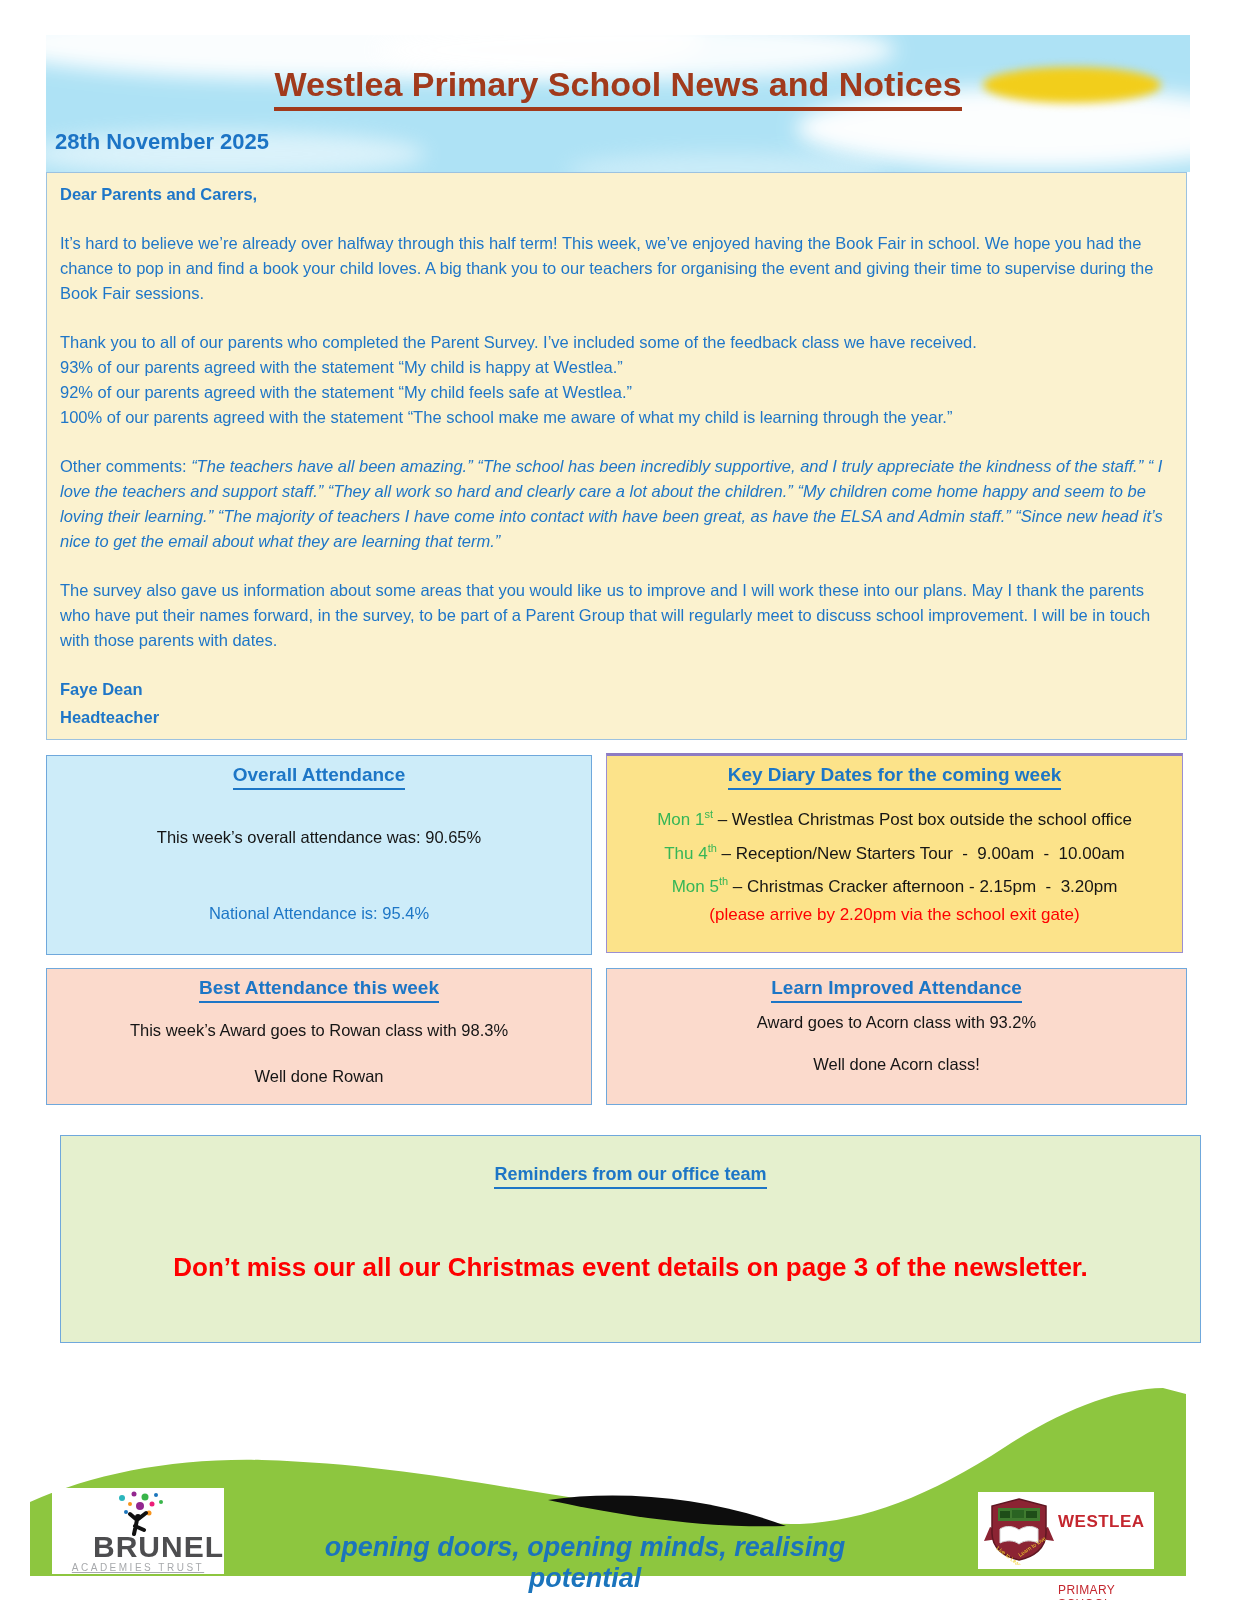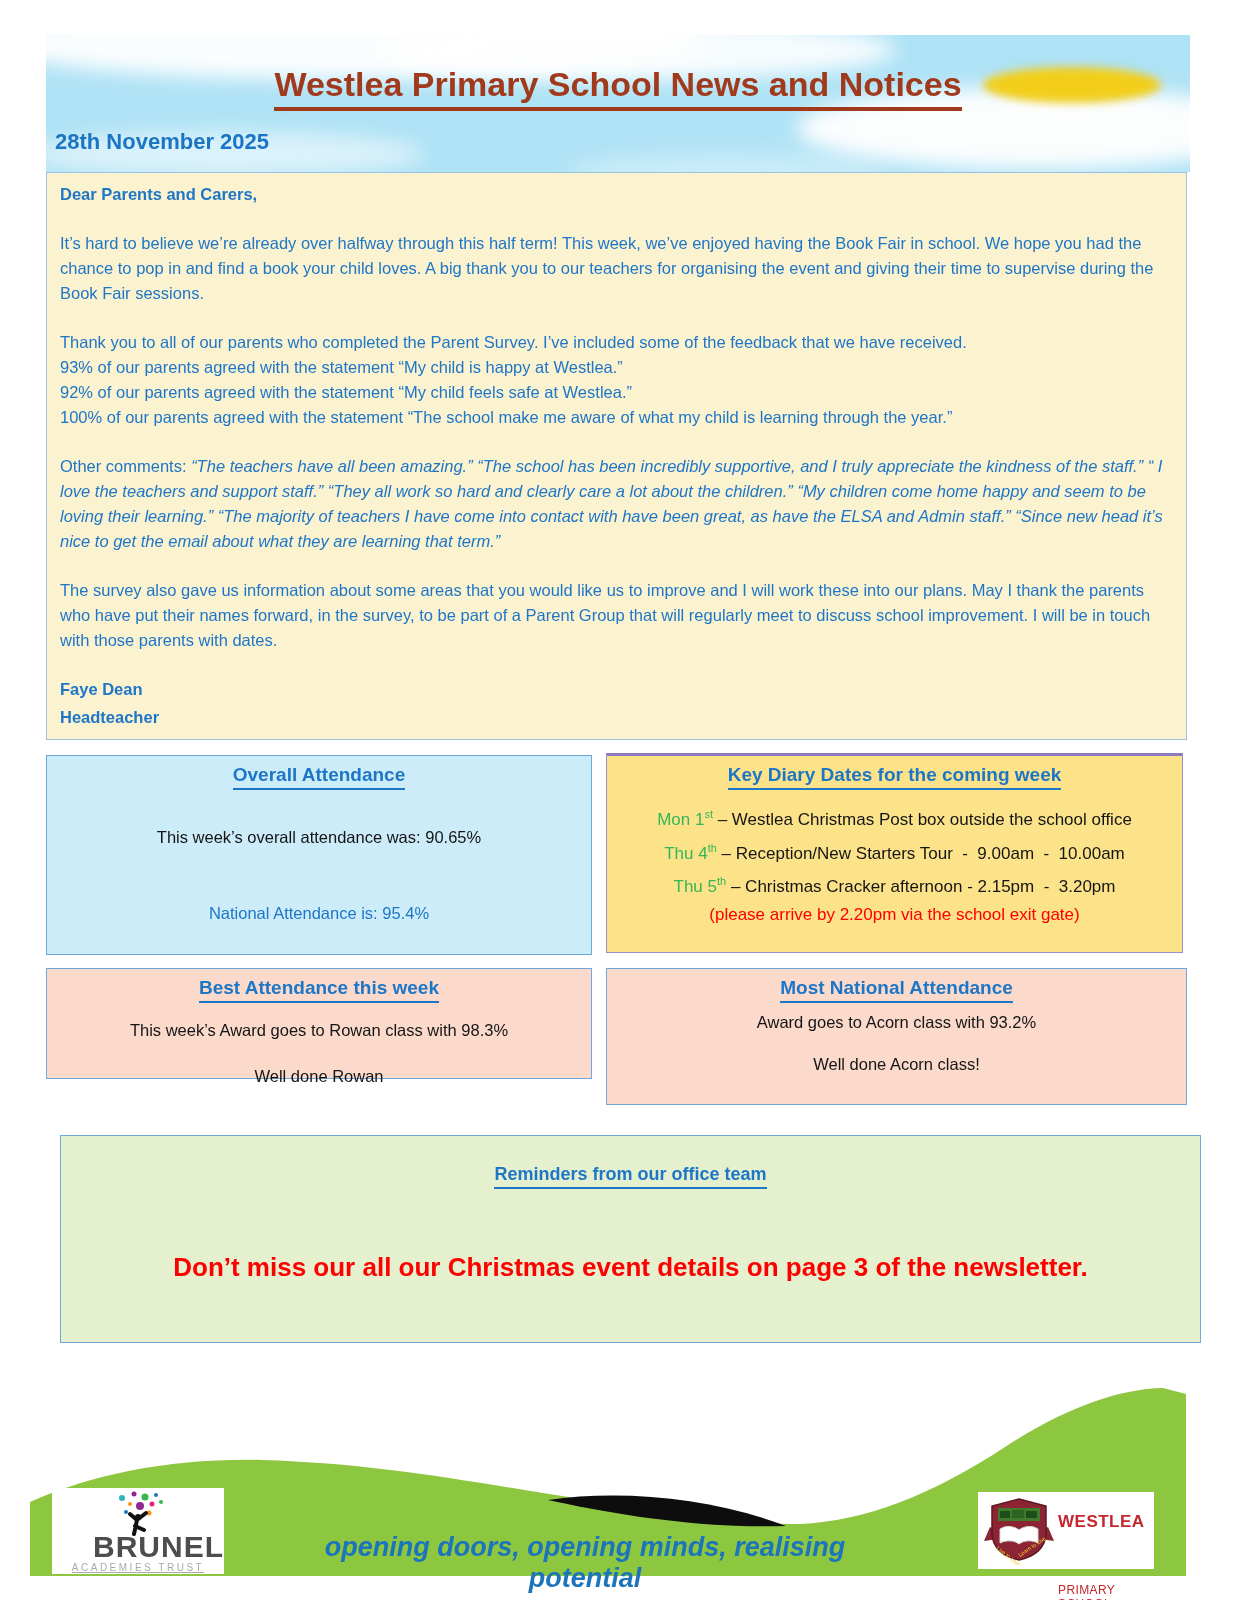--- a/index.html
+++ b/index.html
@@ -38,21 +38,21 @@
   .box-blue .t1{top:72px;color:#151515;font-size:16.5px;}
   .box-blue .t2{top:148px;color:#1d76c6;font-size:16.5px;}
 
   .box-yellow{left:606px;top:753px;width:577px;height:200px;background:#fce38a;border:1px solid #9b8ed2;border-top:3px solid #8e7cc3;}
   .diary-lines{position:absolute;left:0;top:44px;width:100%;}
   .diary-line{font-size:17px;line-height:28px;color:#151515;white-space:pre-wrap;}
   .dgreen{color:#35b657;}
   .diary-line sup{font-size:11px;color:#35b657;}
   .dnote{color:#fe0000;font-size:17px;line-height:28px;}
 
-  .box-pink-l{left:46px;top:968px;width:546px;height:111px;background:#fbdacc;border:1px solid #6fa8dc;}
+  .box-pink-l{left:46px;top:968px;width:546px;height:137px;background:#fbdacc;border:1px solid #6fa8dc;}
   .box-pink-l .l1{top:52px;color:#151515;font-size:16.5px;}
   .box-pink-l .l2{top:98px;color:#151515;font-size:16.5px;}
   .box-pink-r{left:606px;top:968px;width:581px;height:137px;background:#fbdacc;border:1px solid #6fa8dc;}
   .box-pink-r .l1{top:44px;color:#151515;font-size:16.5px;}
   .box-pink-r .l2{top:86px;color:#151515;font-size:16.5px;}
   .pt{top:8px;}
 
   .box-green{left:60px;top:1135px;width:1141px;height:208px;background:#e5f0ce;border:1px solid #6fa8dc;}
   .box-green .rt{top:28px;font-size:18px;}
   .headline{top:116px;color:#fe0000;font-size:26px;font-weight:bold;}
@@ -85,21 +85,21 @@
     <div class="sun"></div>
     <div class="nl-title"><span class="u">Westlea Primary School News and Notices</span></div>
     <div class="issue-date">28th November 2025</div>
   </div>
 
   <div class="letter">
     <p class="b">Dear Parents and Carers,</p>
     <div class="gap"></div>
     <p>It’s hard to believe we’re already over halfway through this half term! This week, we’ve enjoyed having the Book Fair in school. We hope you had the chance to pop in and find a book your child loves. A big thank you to our teachers for organising the event and giving their time to supervise during the Book Fair sessions.</p>
     <div class="gap"></div>
-    <p>Thank you to all of our parents who completed the Parent Survey. I’ve included some of the feedback that we have received.</p>
+    <p>Thank you to all of our parents who completed the Parent Survey. I’ve included some of the feedback class we have received.</p>
     <p>93% of our parents agreed with the statement “My child is happy at Westlea.”</p>
     <p>92% of our parents agreed with the statement “My child feels safe at Westlea.”</p>
     <p>100% of our parents agreed with the statement “The school make me aware of what my child is learning through the year.”</p>
     <div class="gap"></div>
     <p><span>Other comments: </span><span class="it">“The teachers have all been amazing.” “The school has been incredibly supportive, and I truly appreciate the kindness of the staff.” “ I love the teachers and support staff.” “They all work so hard and clearly care a lot about the children.” “My children come home happy and seem to be loving their learning.” “The majority of teachers I have come into contact with have been great, as have the ELSA and Admin staff.” “Since new head it’s nice to get the email about what they are learning that term.”</span></p>
     <div class="gap"></div>
     <p>The survey also gave us information about some areas that you would like us to improve and I will work these into our plans. May I thank the parents who have put their names forward, in the survey, to be part of a Parent Group that will regularly meet to discuss school improvement. I will be in touch with those parents with dates.</p>
     <div class="gap"></div>
     <p class="b">Faye Dean</p>
     <p class="b" style="margin-top:3px;">Headteacher</p>
@@ -109,33 +109,33 @@
     <div class="abs ptitle pt"><span class="u">Overall Attendance</span></div>
     <div class="abs t1">This week’s overall attendance was: 90.65%</div>
     <div class="abs t2">National Attendance is: 95.4%</div>
   </div>
 
   <div class="panel box-yellow">
     <div class="abs ptitle pt"><span class="u">Key Diary Dates for the coming week</span></div>
     <div class="diary-lines">
       <div class="diary-line"><span class="dgreen">Mon 1</span><sup>st</sup><span> – Westlea Christmas Post box outside the school office</span></div>
       <div class="diary-line"><span class="dgreen">Thu 4</span><sup>th</sup><span> – Reception/New Starters Tour  -  9.00am  -  10.00am</span></div>
-      <div class="diary-line"><span class="dgreen">Thu 5</span><sup>th</sup><span> – Christmas Cracker afternoon - 2.15pm  -  3.20pm</span></div>
+      <div class="diary-line"><span class="dgreen">Mon 5</span><sup>th</sup><span> – Christmas Cracker afternoon - 2.15pm  -  3.20pm</span></div>
       <div class="dnote">(please arrive by 2.20pm via the school exit gate)</div>
     </div>
   </div>
 
   <div class="panel box-pink-l">
     <div class="abs ptitle pt"><span class="u">Best Attendance this week</span></div>
     <div class="abs l1">This week’s Award goes to Rowan class with 98.3%</div>
     <div class="abs l2">Well done Rowan</div>
   </div>
 
   <div class="panel box-pink-r">
-    <div class="abs ptitle pt"><span class="u">Most National Attendance</span></div>
+    <div class="abs ptitle pt"><span class="u">Learn Improved Attendance</span></div>
     <div class="abs l1">Award goes to Acorn class with 93.2%</div>
     <div class="abs l2">Well done Acorn class!</div>
   </div>
 
   <div class="panel box-green">
     <div class="abs ptitle rt"><span class="u">Reminders from our office team</span></div>
     <div class="abs headline">Don’t miss our all our Christmas event details on page 3 of the newsletter.</div>
   </div>
 
   <svg class="footer-svg" viewBox="0 1330 1236 270">

